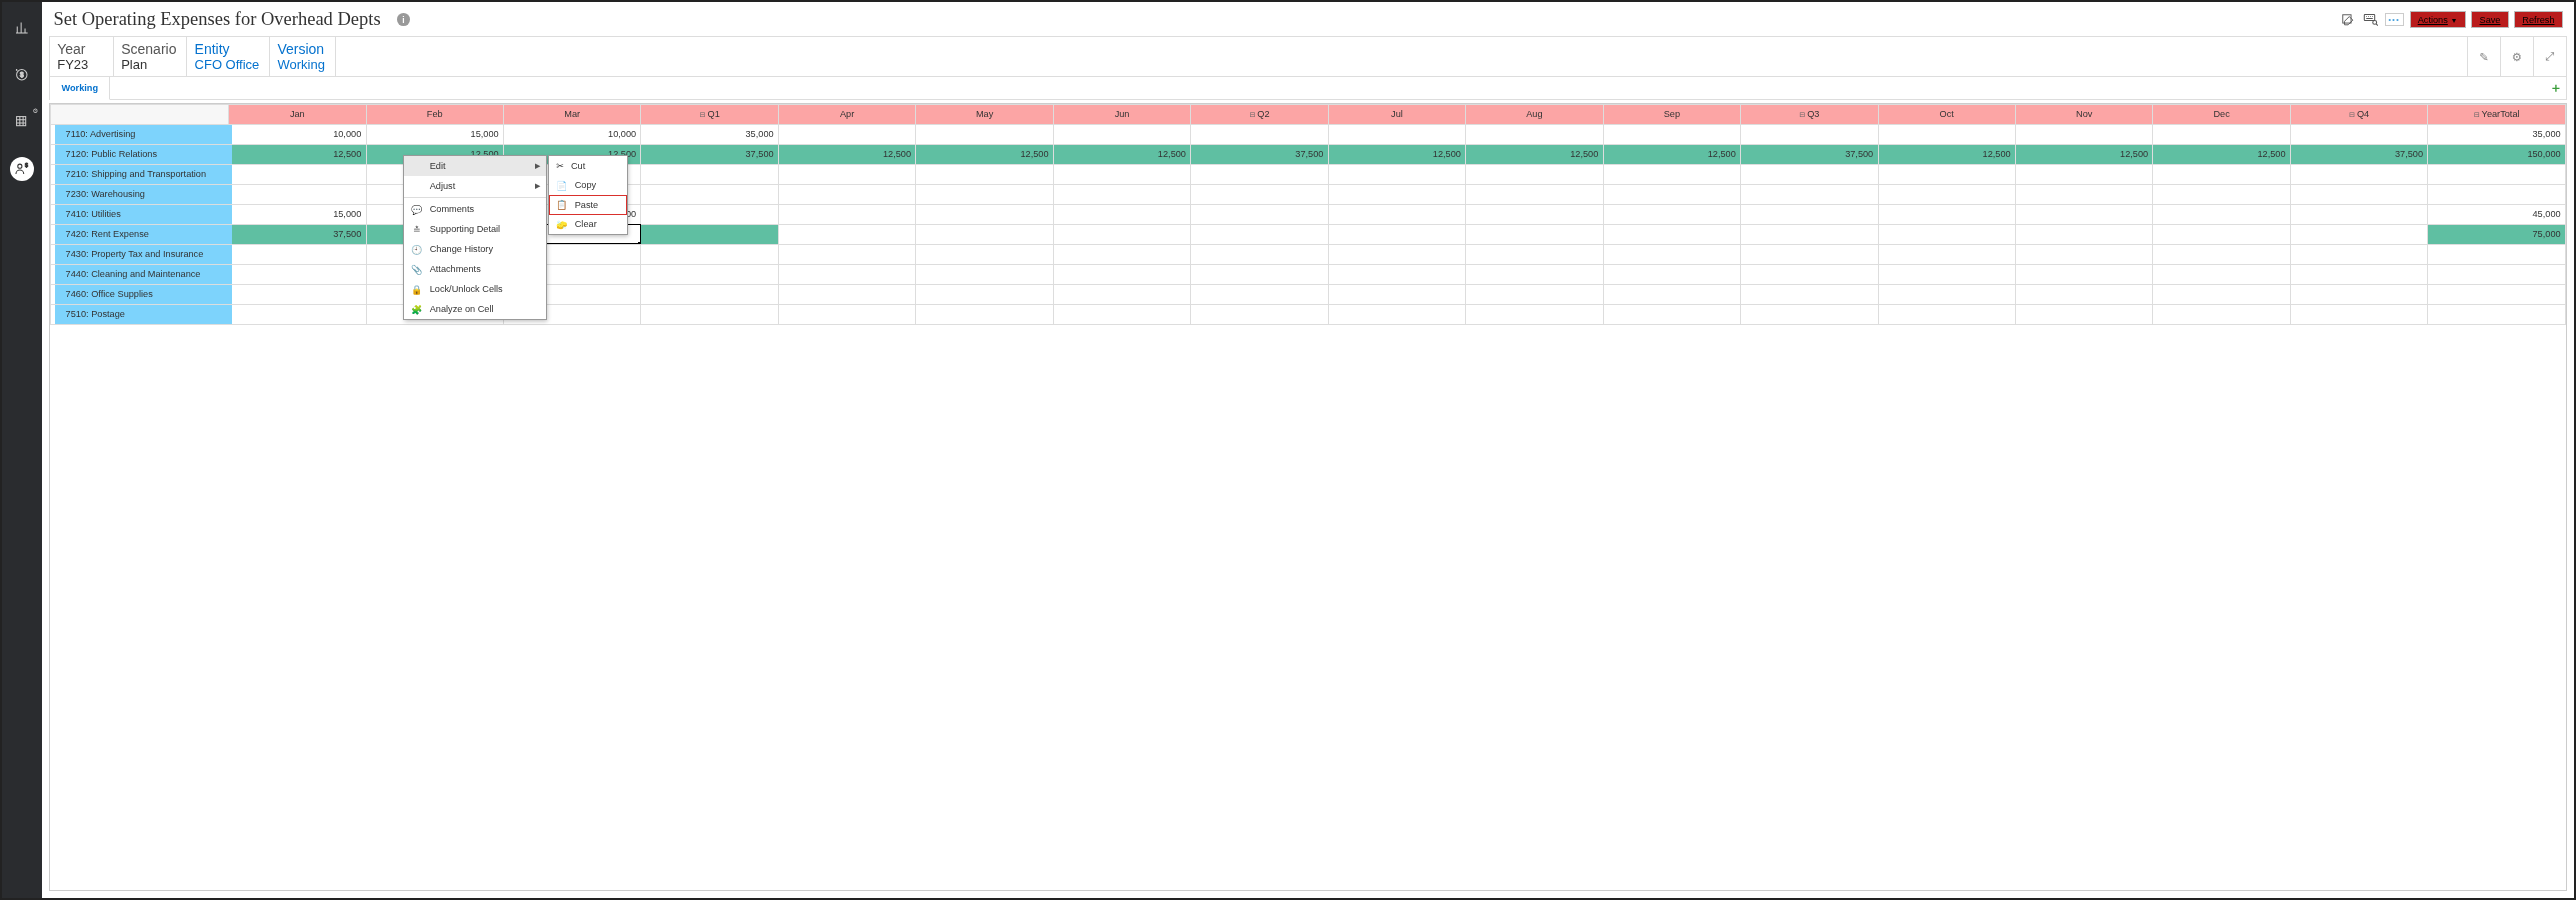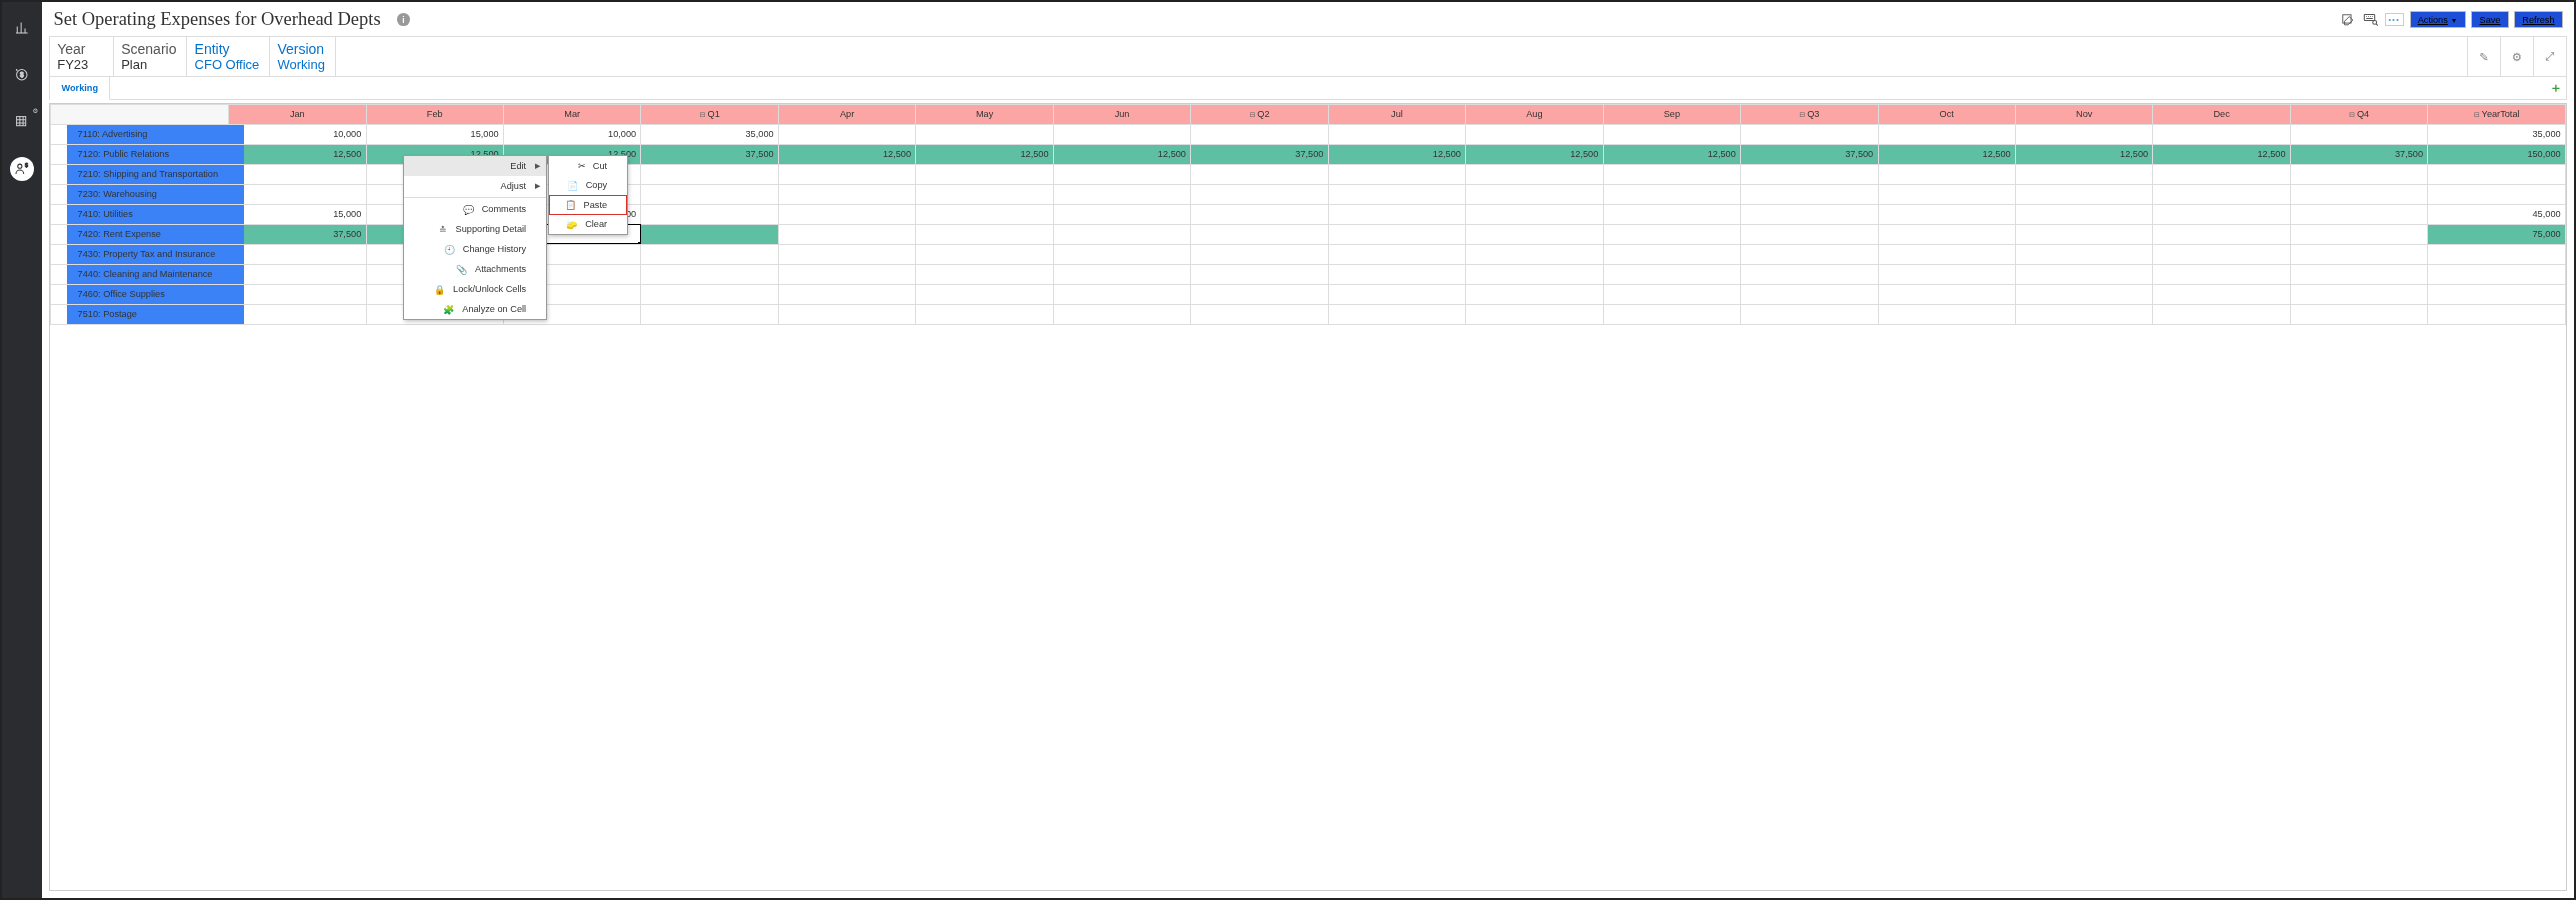--- a/index.html
+++ b/index.html
@@ -12,21 +12,21 @@
   .rail-badge { position:absolute; top:-2.8px; right:-4.3px; font-size:6.4px; }
 
   .main { flex:1; display:flex; flex-direction:column; min-width:0; }
 
   .header { display:flex; align-items:center; padding: 7.1px 11.4px 5.7px 11.4px; gap:12px; }
   .header h1 { font-family: Georgia, 'Times New Roman', serif; font-weight: normal; font-size: 18.5px; color:#333; }
   .info-dot { width:12.8px; height:12.8px; border-radius:50%; background:#999; color:#fff; display:inline-flex; align-items:center; justify-content:center; font-size:8.5px; font-weight:bold; margin-left:4.3px; }
   .header-actions { margin-left:auto; display:flex; align-items:center; gap:5.7px; }
   .hdr-icon { width:17px; height:17px; display:flex; align-items:center; justify-content:center; color:#555; }
   .sep-dots { color:#4aa3df; letter-spacing:1.4px; font-weight:bold; border:0.7px solid #ccc; padding:1.4px 2.8px; font-size:7.1px;}
-  .btn { border:0.7px solid #bbb; background:#1d4ed8; padding:2.8px 7.1px; font-size:9.2px; cursor:pointer; }
+  .btn { border:0.7px solid #bbb; background:#b91c1c; padding:2.8px 7.1px; font-size:9.2px; cursor:pointer; }
   .btn .underline { text-decoration: underline; }
   .btn .caret { margin-left:2.8px; font-size:7.1px; }
 
   .pov-bar { display:flex; border:0.7px solid #ddd; margin:0 7.1px; align-items:stretch; }
   .pov { border-right:0.7px solid #ddd; padding:4.3px 10px 4.3px 7.1px; min-width:64px; }
   .pov .pov-label { font-size:14px; color:#555; }
   .pov .pov-value { font-size:13px; }
   .pov.link .pov-label, .pov.link .pov-value { color:#0572ce; }
   .pov-icons { margin-left:auto; display:flex; }
   .pov-icons .pov-icon { width:33px; border-left:0.7px solid #ddd; display:flex; align-items:center; justify-content:center; color:#888; font-size:11.4px; }
@@ -35,31 +35,31 @@
   .tab { padding:5.7px 11.4px; border-right:0.7px solid #ddd; color:#0572ce; font-weight:bold; background:#fff; }
   .tab.active { border-bottom:1.4px solid #fff; margin-bottom:-0.7px; }
   .tabs-spacer { flex:1; }
   .add-tab { width:20px; display:flex; align-items:center; justify-content:center; color:#3a9d3a; font-size:12.8px; font-weight:bold; }
 
   .grid-wrap { flex:1; overflow:auto; margin:2.8px 7.1px 7.1px 7.1px; border:0.7px solid #ccc; position:relative; }
   table { border-collapse:collapse; width:100%; table-layout:fixed; }
   th, td { border:0.7px solid #ddd; padding:2.8px 4.3px; height:20px; white-space:nowrap; overflow:hidden; text-overflow:ellipsis; }
   thead th { background:#fca5a5; font-weight:normal; position:sticky; top:0; }
   th.rowhdr-col { width:178px; text-align:left; background:#f7f7f7; position:sticky; left:0; }
-  td.rowhdr { background:#3b82f6; text-align:left; padding-left:11px; position:sticky; left:16px; }
+  td.rowhdr { background:#7dd3fc; text-align:left; padding-left:11px; position:sticky; left:4px; }
   td.num { text-align:right; font-variant-numeric: tabular-nums; }
   th.colhdr { text-align:center; }
   th.colhdr.qtr::before, th.colhdr.yr::before { content:"⊟ "; font-size:7.1px; color:#666; }
   td.hl { background:#5fbfa2; }
   td.active-cell { outline:1.4px solid #000; outline-offset:-1.4px; position:relative; }
   td.active-cell::after { content:""; position:absolute; right:-2.1px; bottom:-2.1px; width:4.3px; height:4.3px; background:#000; }
 
   
   .ctx { position:absolute; background:#fff; border:0.7px solid #999; box-shadow:1.4px 2.1px 4.3px rgba(0,0,0,.25); font-size:9.2px; z-index:50; }
-  .ctx-item { display:flex; align-items:center; gap:7.1px; padding:4.3px 20px 4.3px 7.1px; min-width:142px; position:relative;justify-content:flex-end; }
+  .ctx-item { display:flex; align-items:center; gap:7.1px; padding:4.3px 20px 4.3px 7.1px; min-width:142px; position:relative; }
   .ctx-item:hover, .ctx-item.hover { background:#e8e8e8; }
   .ctx-item .arrow { position:absolute; right:5.7px; font-size:7.1px; color:#555; }
   .ctx-sep { height:0.7px; background:#ddd; margin:1.4px 0; }
   .ctx .icn { width:11.4px; height:11.4px; display:inline-flex; align-items:center; justify-content:center; font-size:9.2px; color:#555; }
   .ctx-sub { position:absolute; background:#fff; border:0.7px solid #999; box-shadow:1.4px 2.1px 4.3px rgba(0,0,0,.25); font-size:9.2px; z-index:60; }
   .ctx-sub .ctx-item { min-width:78px; }
   .ctx-sub .ctx-item.hl-red { outline:1.4px solid #d9302c; outline-offset:-1.4px; }
 </style>
 </head>
 <body>

